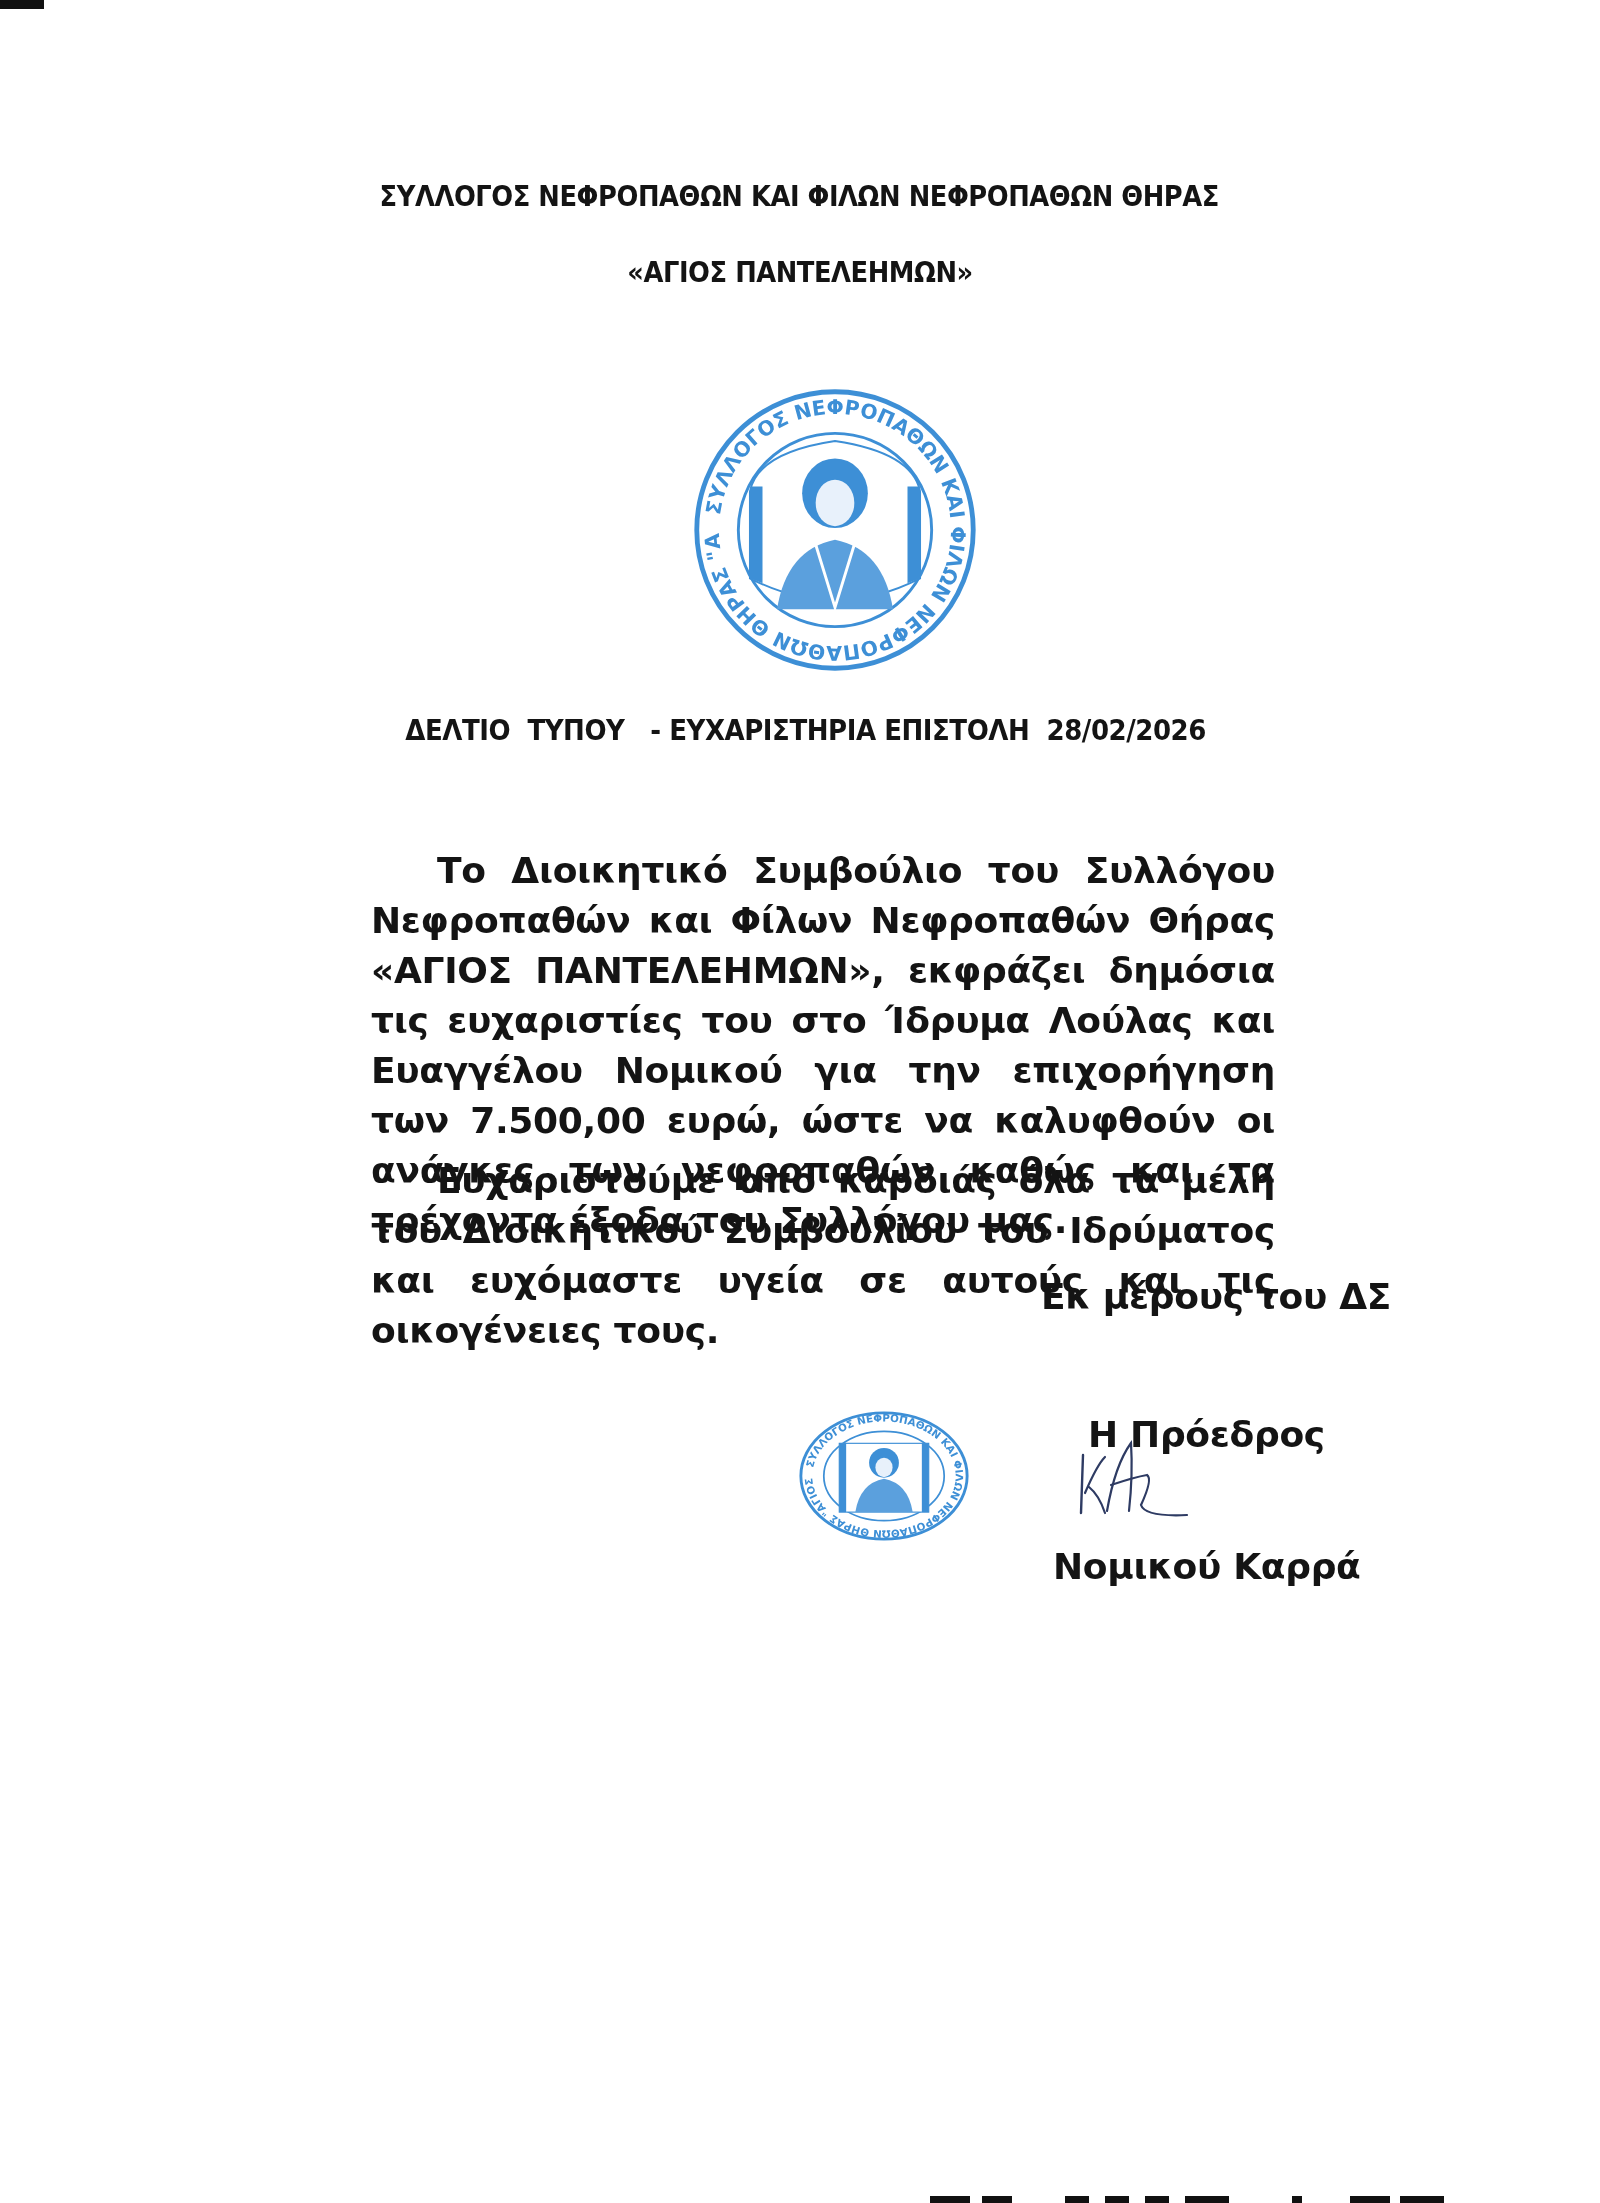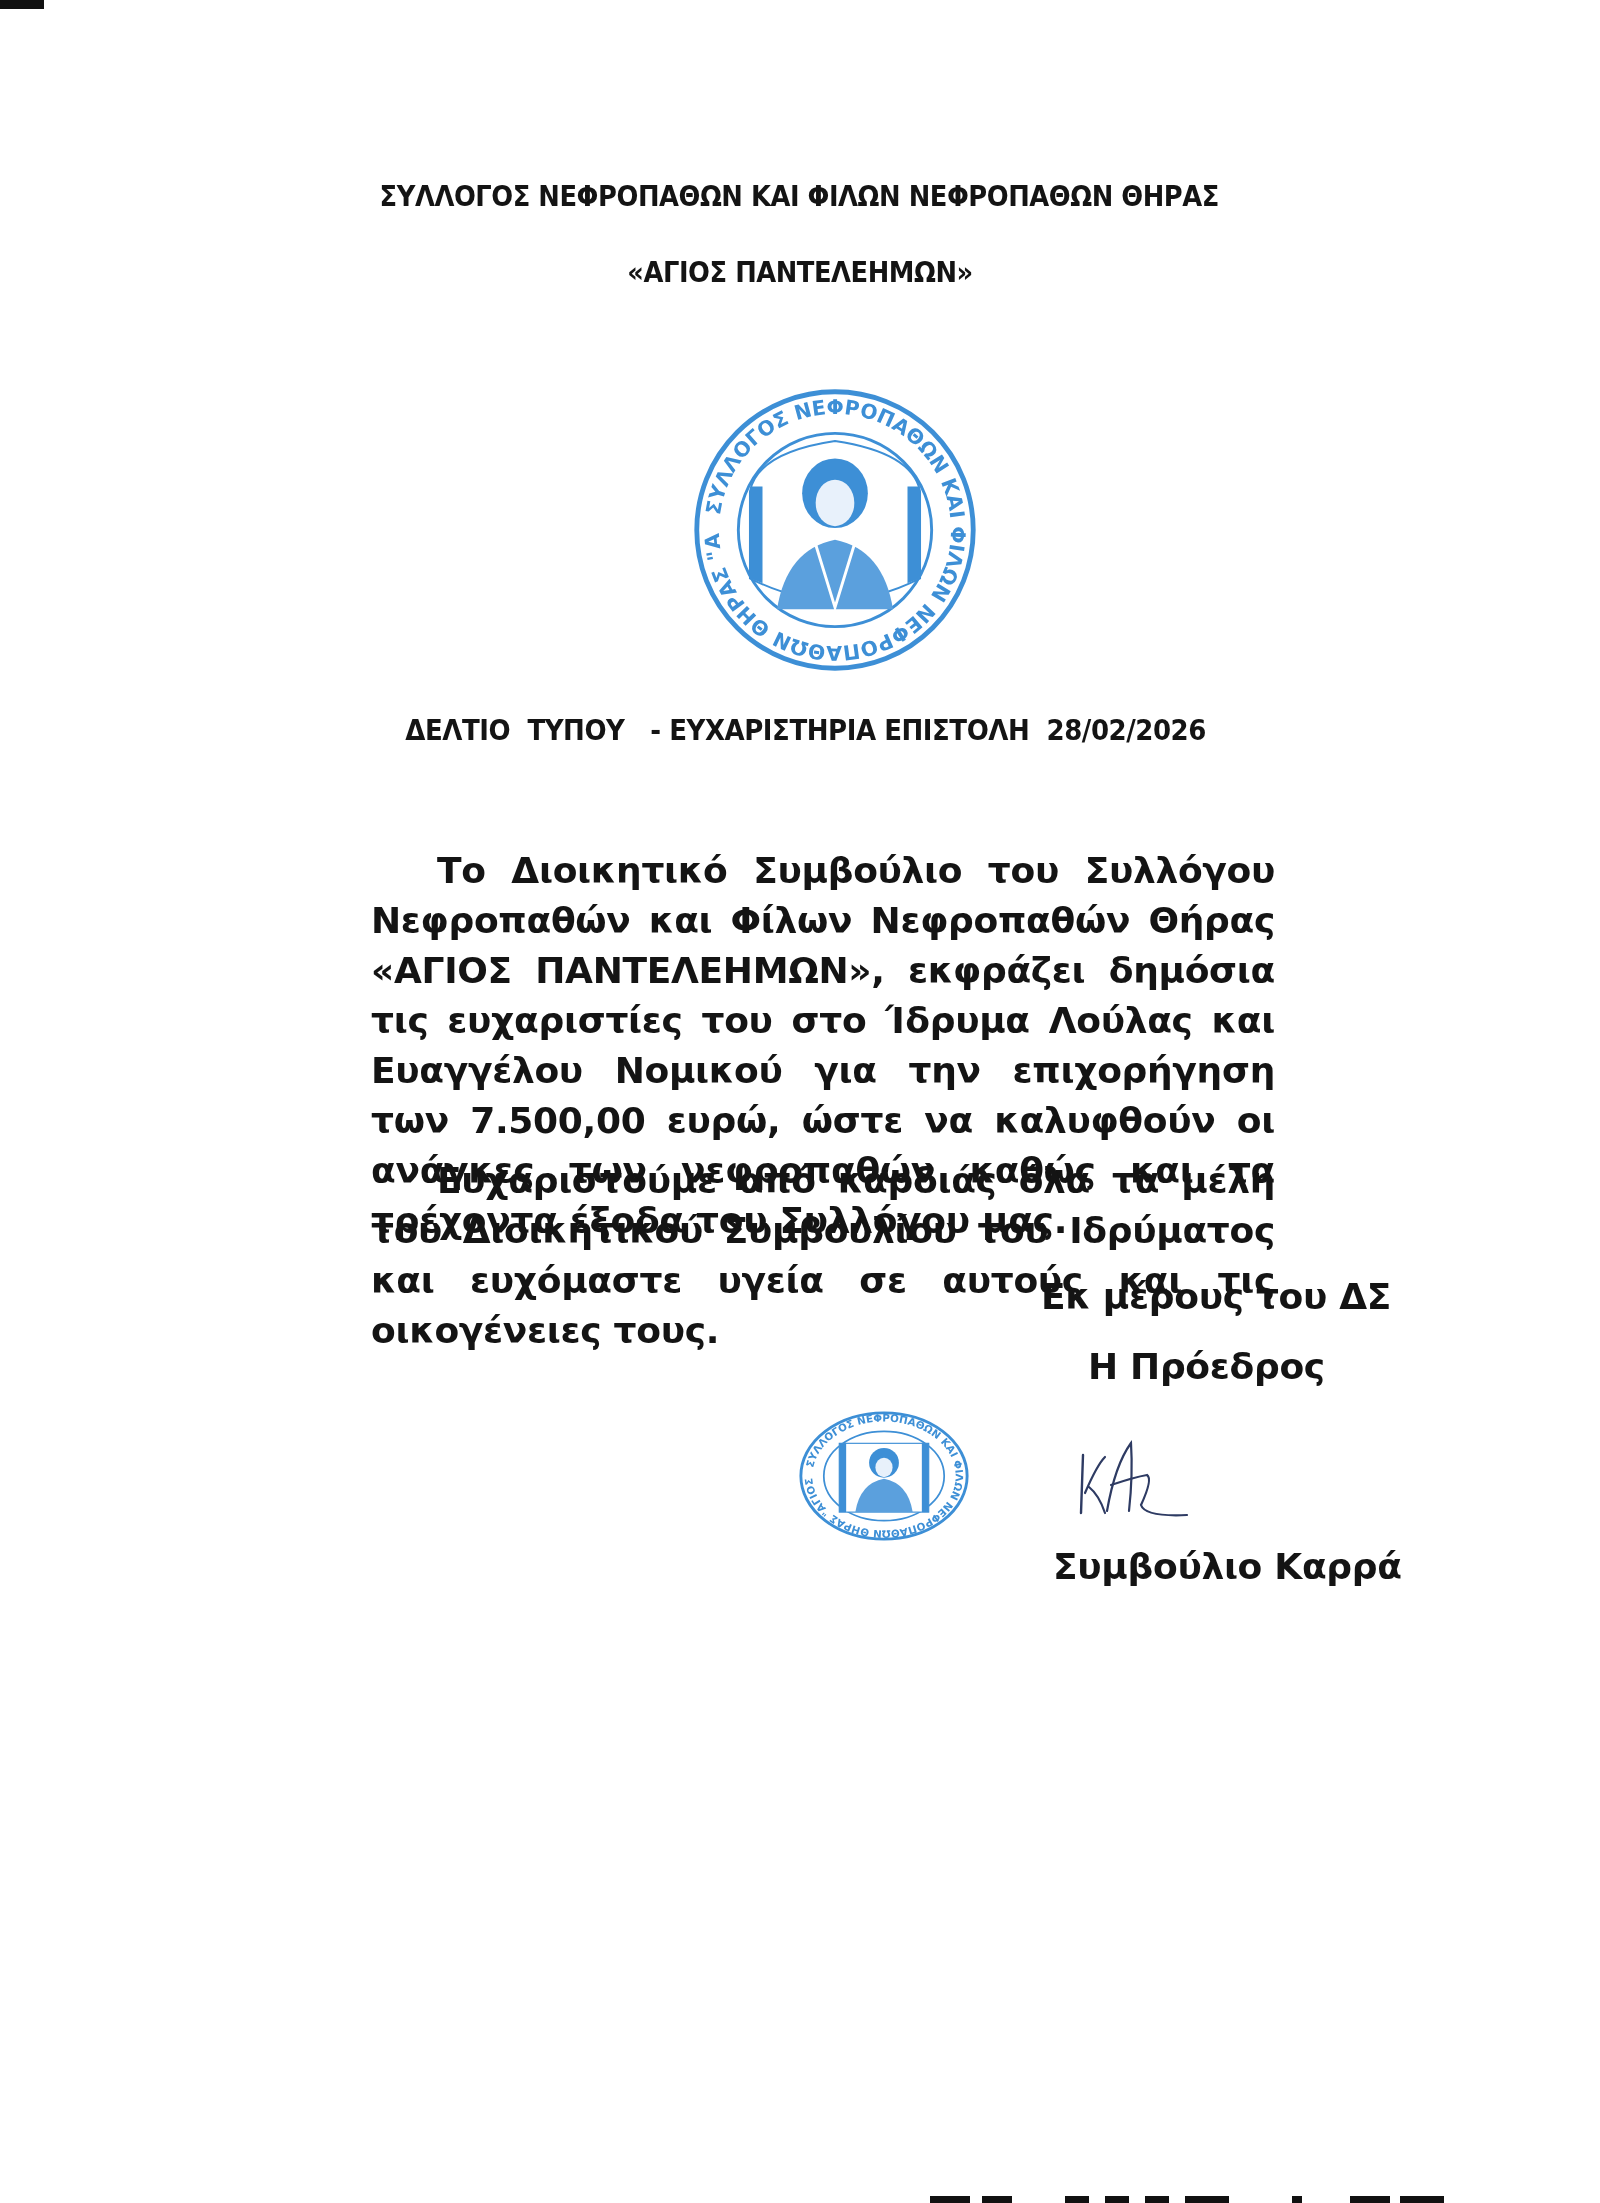--- a/index.html
+++ b/index.html
@@ -17,21 +17,21 @@
   .seal-small { left: 798px; top: 1410px; width: 172px; height: 132px; }
   .doc-heading { position: absolute; left: 0; width: 1600px; text-align: center; top: 714px;
     font-size: 28px; font-weight: bold; letter-spacing: -0.5px; white-space: pre; transform: scaleX(0.93); transform-origin: 880px 0; }
   .body-para { position: absolute; left: 371px; width: 904px; font-size: 36px; font-weight: bold;
     line-height: 50px; text-align: justify; letter-spacing: -0.3px; }
   .para-1 { top: 846px; }
   .para-2 { top: 1156px; }
   .indent { display: inline-block; width: 11px; }
   .sign-line { position: absolute; font-size: 36px; font-weight: bold; letter-spacing: -0.3px; margin-left: 48px; }
   .sign-on-behalf { left: 993px; top: 1276px; }
-  .sign-role { left: 1040px; top: 1346px; }
+  .sign-role { left: 1040px; top: 1414px; }
   .sign-name { left: 1005px; top: 1546px; }
   .signature { position: absolute; left: 1075px; top: 1435px; width: 130px; height: 90px; }
   .next-page-edge { position: absolute; top: 2196px; left: 890px; height: 7px; width: 560px; }
   .next-page-edge span { position: absolute; top: 0; height: 7px; background: #111; }
 </style>
 </head>
 <body>
 
 <div class="corner-mark"></div>
 
@@ -86,21 +86,21 @@
   <path d="M100,178 Q108,128 150,120 Q192,128 200,178 Z" fill="#5ba0dd"></path>
 </svg>
 
 <svg class="signature" viewBox="0 0 130 90">
   <path d="M8,20 L6,78" stroke="#2e3b63" stroke-width="2.4" fill="none" stroke-linecap="round"></path>
   <path d="M10,58 Q22,30 30,22 M14,52 Q24,60 30,78" stroke="#2e3b63" stroke-width="2.2" fill="none" stroke-linecap="round"></path>
   <path d="M32,76 Q40,30 56,8 Q58,40 54,76" stroke="#2e3b63" stroke-width="2.2" fill="none" stroke-linecap="round"></path>
   <path d="M36,50 Q60,42 72,40 Q78,44 66,70 Q70,82 112,80" stroke="#2e3b63" stroke-width="2.2" fill="none" stroke-linecap="round"></path>
 </svg>
 
-<div class="sign-line sign-name">Συμβούλιο Καρρά</div>
+<div class="sign-line sign-name">Νομικού Καρρά</div>
 
 <div class="next-page-edge">
   <span style="left:40px;width:40px"></span>
   <span style="left:92px;width:30px"></span>
   <span style="left:175px;width:24px"></span>
   <span style="left:215px;width:24px"></span>
   <span style="left:255px;width:24px"></span>
   <span style="left:295px;width:44px"></span>
   <span style="left:402px;width:10px"></span>
   <span style="left:460px;width:40px"></span>

